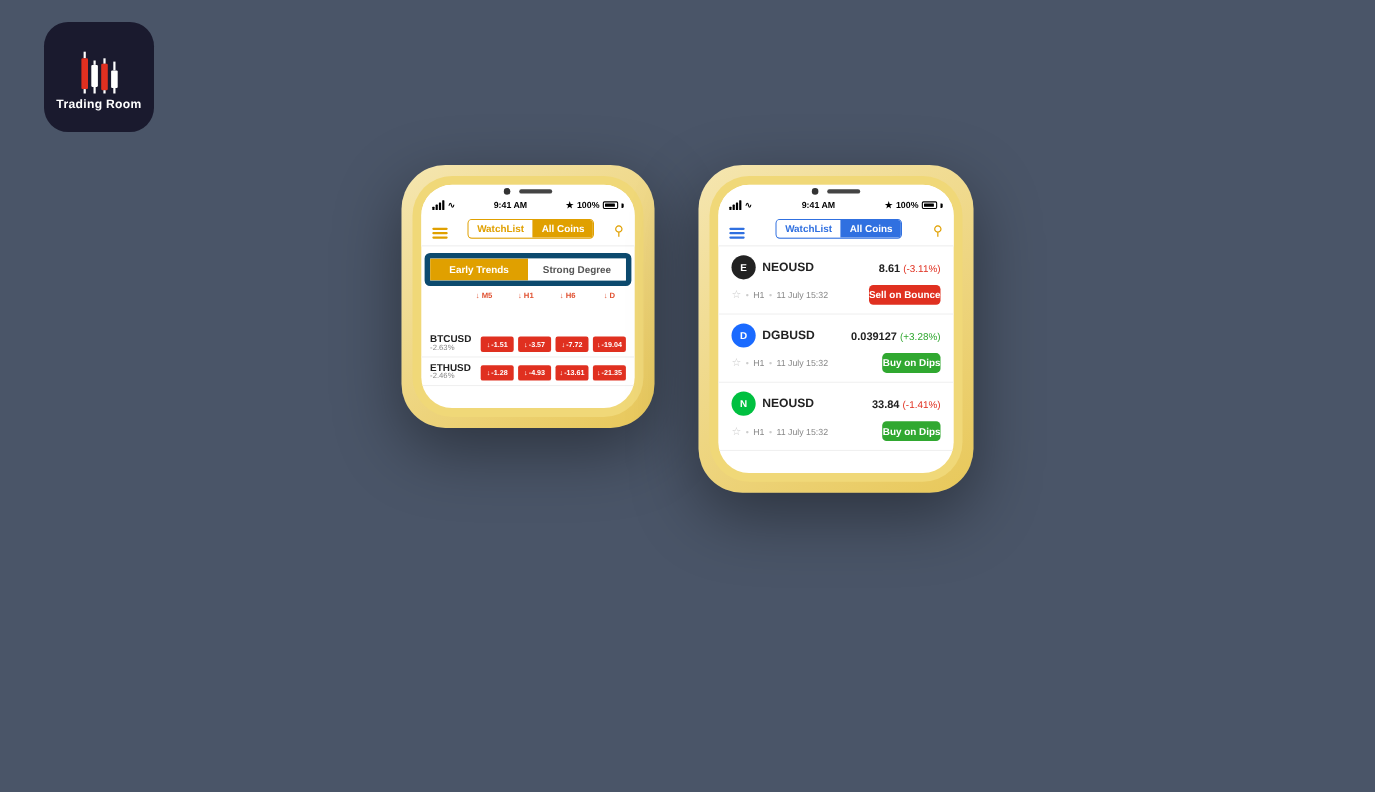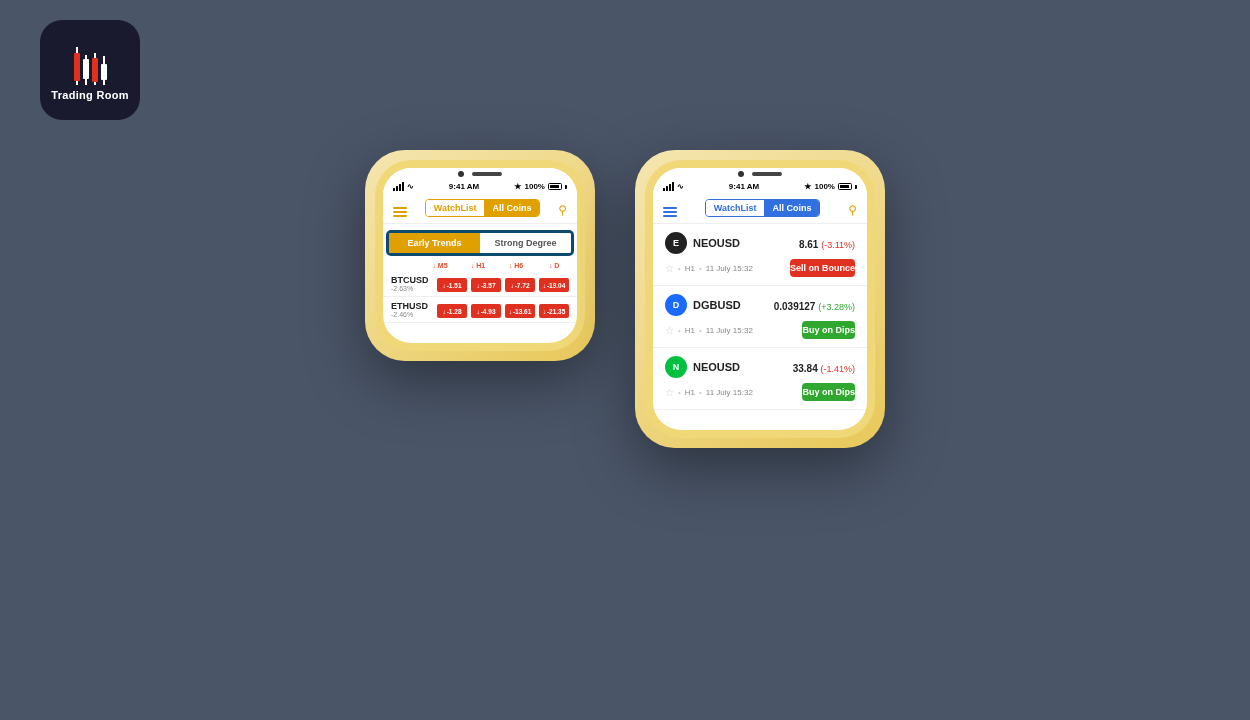--- a/index.html
+++ b/index.html
@@ -218,21 +218,21 @@
       color: #e0a000;
       cursor: pointer;
     }
 
     
     .trends-tabs {
       display: flex;
       margin: 6px 3px;
       border-radius: 5px;
       overflow: hidden;
-      border: 3px solid #0c4a6e;
+      border: 5px solid #0c4a6e;
     }
     .trend-tab {
       flex: 1;
       text-align: center;
       padding: 5px 0;
       font-size: 9px;
       font-weight: 700;
     }
     .trend-tab.active {
       background: #e0a000;
@@ -450,21 +450,21 @@
         </div>
 
         <div class="table-header">
           <span class="col-header">↓ M5</span>
           <span class="col-header">↓ H1</span>
           <span class="col-header">↓ H6</span>
           <span class="col-header">↓ D</span>
         </div>
 
         <div class="coin-row">
-          <div style="display:flex;justify-content:space-between;align-items:flex-end;">
+          <div style="display:flex;justify-content:space-between;align-items:flex-end;margin-top:24px;">
             <div>
               <div class="coin-name">BTCUSD</div>
               <div class="coin-change">-2.63%</div>
             </div>
             <div class="coin-values">
               <div class="val-badge val-red">
                   <span>↓</span>
                   <span>-1.51</span>
                 </div>
               <div class="val-badge val-red">

